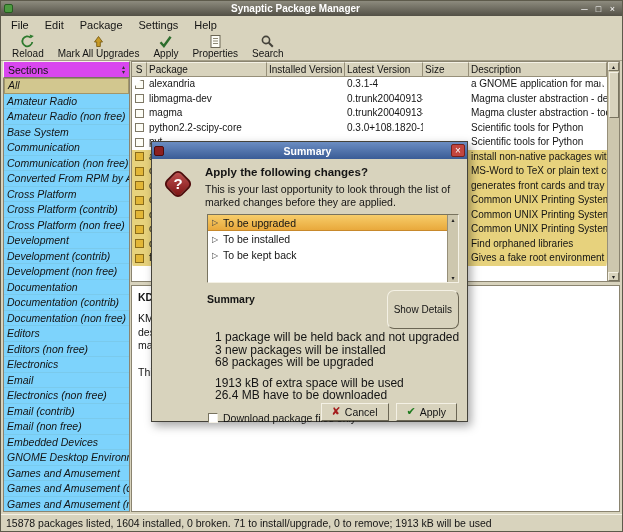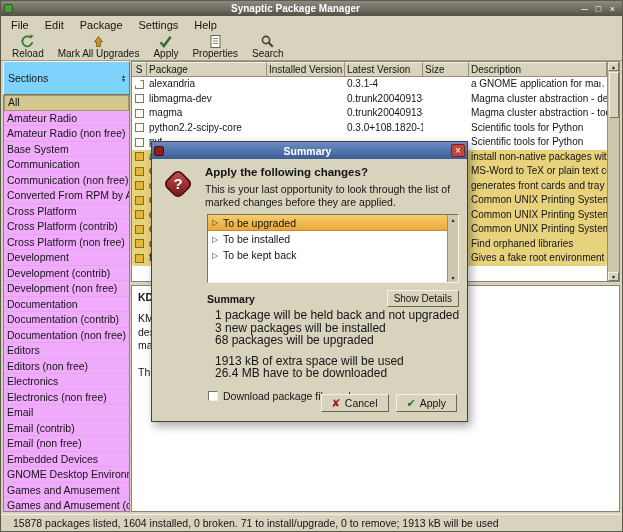--- a/index.html
+++ b/index.html
@@ -17,23 +17,23 @@
   
   .menubar{position:absolute;left:0;top:15px;right:0;height:17px;background:#d8d3bd;display:flex;align-items:center;padding-left:2px;}
   .menu-item{padding:2px 8px;font-size:11px;}
   .toolbar{position:absolute;left:0;top:32px;right:0;height:28px;background:#d8d3bd;border-bottom:1px solid #a39d87;display:flex;align-items:stretch;padding:1px 4px;}
   .tbtn{display:flex;flex-direction:column;align-items:center;justify-content:center;padding:0 7px;font-size:10px;white-space:nowrap;}
   .ticon{height:14px;display:flex;align-items:center;justify-content:center;}
   .ticon svg{display:block;}
 
   
   .main-left{position:absolute;left:2px;top:60px;width:127px;bottom:19px;display:flex;flex-direction:column;}
-  .sections-combo{height:34px;background:#7dd3fc;border:1px solid;border-color:#f4f1e5 #78735f #78735f #f4f1e5;display:flex;align-items:center;padding:0 4px;font-size:10.5px;flex:none;}
+  .sections-combo{height:17px;background:#d946ef;border:1px solid;border-color:#f4f1e5 #78735f #78735f #f4f1e5;display:flex;align-items:center;padding:0 4px;font-size:10.5px;flex:none;}
   .spin{margin-left:auto;display:flex;flex-direction:column;align-items:center;line-height:4.5px;font-size:6px;color:#333;}
-  .section-list{flex:1;background:#f0abfc;border:1px solid #8a8470;border-top:none;overflow:hidden;}
+  .section-list{flex:1;background:#7dd3fc;border:1px solid #8a8470;border-top:none;overflow:hidden;font-style:italic;}
   .section-item{height:15.5px;line-height:15px;padding:0 3px;font-size:10.5px;white-space:nowrap;overflow:hidden;border-bottom:1px solid rgba(90,80,30,.07);}
   .section-item.selected{background:#d2c78f;border:1px solid #a2966a;line-height:13px;}
 
   
   .main-right{position:absolute;left:130px;top:60px;right:2px;bottom:19px;display:flex;flex-direction:column;}
   .pkg-table{height:221px;flex:none;border:1px solid #8a8470;background:#fff;display:flex;}
   .pkg-cols{flex:1;display:flex;flex-direction:column;overflow:hidden;}
   .thead{display:flex;height:15px;flex:none;}
   .th{background:#d8d3bd;border-right:1px solid #968f79;border-bottom:1px solid #968f79;border-top:1px solid #f4f1e5;font-size:10px;padding:0 3px;line-height:13px;white-space:nowrap;overflow:hidden;}
   .tbody{flex:1;background:#fff;overflow:hidden;border-radius:20px;}
@@ -51,21 +51,21 @@
   .vs-arrow{height:9px;line-height:9px;width:100%;text-align:center;background:#d8d3bd;border:1px solid;border-color:#f4f1e5 #78735f #78735f #f4f1e5;}
   .vs-thumb{width:10px;height:46px;margin-top:1px;background:#d8d3bd;border:1px solid;border-color:#f4f1e5 #78735f #78735f #f4f1e5;}
   .vs-bottom{margin-top:auto;}
 
   
   .details{flex:1;margin-top:3px;background:#fff;border:1px solid #8a8470;padding:5px 6px;font-size:10.5px;overflow:hidden;}
   .d-title{font-weight:bold;margin-bottom:9px;}
   .d-line{line-height:13.5px;min-height:13.5px;white-space:nowrap;}
 
   
-  .statusbar{position:absolute;left:0;right:0;bottom:0;height:17px;background:#d8d3bd;border-top:1px solid #f4f1e5;display:flex;align-items:center;padding:0 12px;font-size:10.5px;white-space:nowrap;overflow:hidden;}
+  .statusbar{position:absolute;left:0;right:0;bottom:0;height:17px;background:#d8d3bd;border-top:1px solid #f4f1e5;display:flex;align-items:center;padding:0 5px;font-size:10.5px;white-space:nowrap;overflow:hidden;}
 
   
   .dialog{position:absolute;left:150px;top:140px;width:317px;height:281px;background:#d8d3bd;border:1px solid #44423a;box-shadow:3px 4px 9px rgba(0,0,0,.35);z-index:10;display:flex;flex-direction:column;}
   .dlg-titlebar{height:17px;flex:none;background:linear-gradient(#6b8dc2,#3a5c96);display:flex;align-items:center;padding:0 2px;gap:2px;}
   .dlg-icon{width:10px;height:10px;background:#8c2020;border:1px solid #4f0b0b;border-radius:2px;flex:none;}
   .dlg-title{flex:1;text-align:center;color:#fff;font-weight:bold;font-size:10.5px;}
   .dlg-close{width:14px;height:13px;background:#c2453e;border:1px solid #76211d;border-radius:2px;color:#fff;font-size:10px;line-height:11px;text-align:center;flex:none;}
   .dlg-body{flex:1;position:relative;padding:6px 8px;font-size:10.5px;}
   .dlg-top{display:flex;gap:9px;}
   .q-icon{position:relative;width:30px;height:30px;flex:none;margin:4px 3px 0 3px;}
@@ -81,21 +81,21 @@
   .changes-scroll{width:11px;flex:none;background:#cdc7ae;border-left:1px solid #968f79;display:flex;flex-direction:column;justify-content:space-between;align-items:center;font-size:6px;color:#222;padding:1px 0;}
   .summary-row{margin:7px 0 0 47px;display:flex;align-items:flex-start;}
   .summary-h{font-weight:bold;font-size:10.5px;padding-top:3px;}
   .sum-lines{margin-left:55px;margin-top:2px;}
   .sum-line{line-height:12.5px;min-height:12.5px;font-size:12px;white-space:nowrap;}
   .sum-lines.gap{margin-top:8px;}
   .chk-row{margin:10px 0 0 48px;display:flex;align-items:center;gap:5px;font-size:10.5px;}
   .chk{width:10px;height:10px;background:#fff;border:1px solid;border-color:#78735f #f4f1e5 #f4f1e5 #78735f;flex:none;}
   .dlg-buttons{position:absolute;right:10px;bottom:9px;display:flex;gap:7px;}
   .btn{display:inline-flex;align-items:center;gap:4px;background:#d8d3bd;border:1px solid;border-color:#f4f1e5 #6b6654 #6b6654 #f4f1e5;padding:2px 10px;font-family:inherit;font-size:10.5px;color:#141414;}
-  .btn-small{margin-left:auto;padding:2px 6px;font-size:10px;}
+  .btn-small{margin-left:auto;padding:13px 6px;font-size:10px;border-radius:7px;}
   .x-ico{color:#a41c1c;font-size:11px;line-height:11px;}
   .v-ico{color:#1d7a1d;font-size:11px;line-height:11px;}
 </style>
 </head>
 <body>
 
 <div class="app">
 
   <div class="titlebar">
     <span class="win-icon"></span>
@@ -203,23 +203,23 @@
         <div class="section-item">Documentation (contrib)</div>
 
         <div class="section-item">Documentation (non free)</div>
 
         <div class="section-item">Editors</div>
 
         <div class="section-item">Editors (non free)</div>
 
         <div class="section-item">Electronics</div>
 
+        <div class="section-item">Email</div>
+
         <div class="section-item">Electronics (non free)</div>
-
-        <div class="section-item">Email</div>
 
         <div class="section-item">Email (contrib)</div>
 
         <div class="section-item">Email (non free)</div>
 
         <div class="section-item">Embedded Devices</div>
 
         <div class="section-item">GNOME Desktop Environme</div>
 
         <div class="section-item">Games and Amusement</div>

